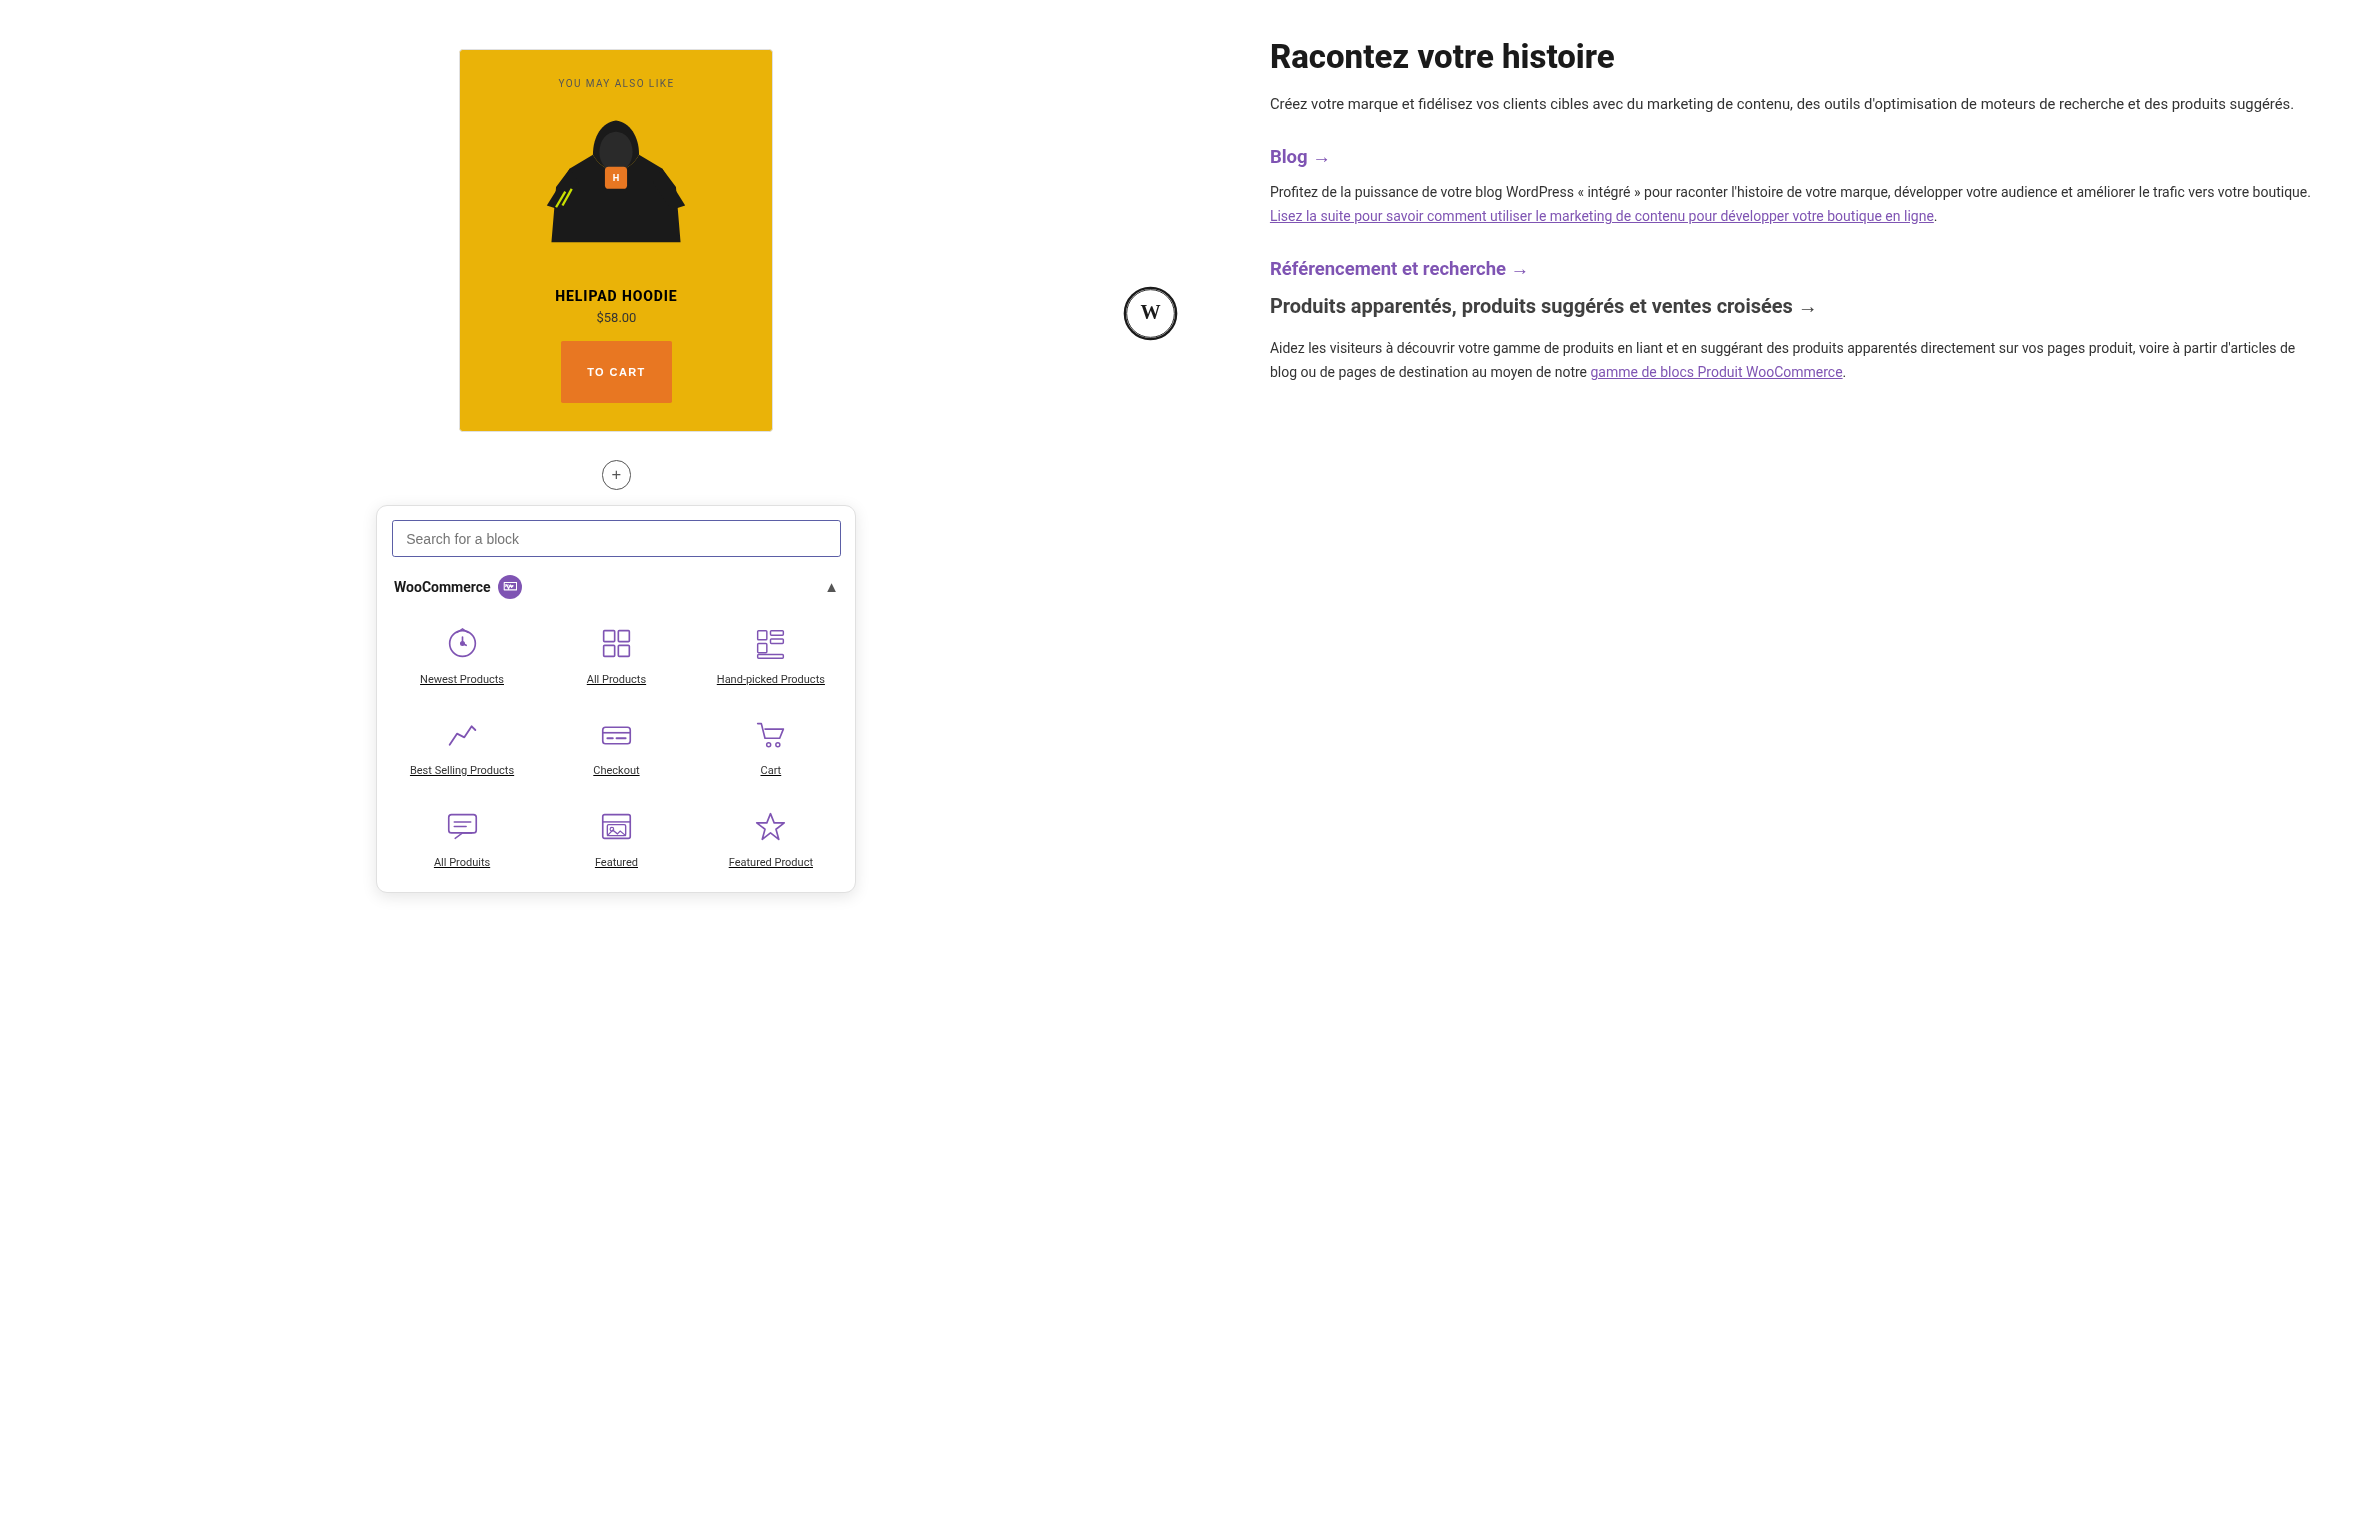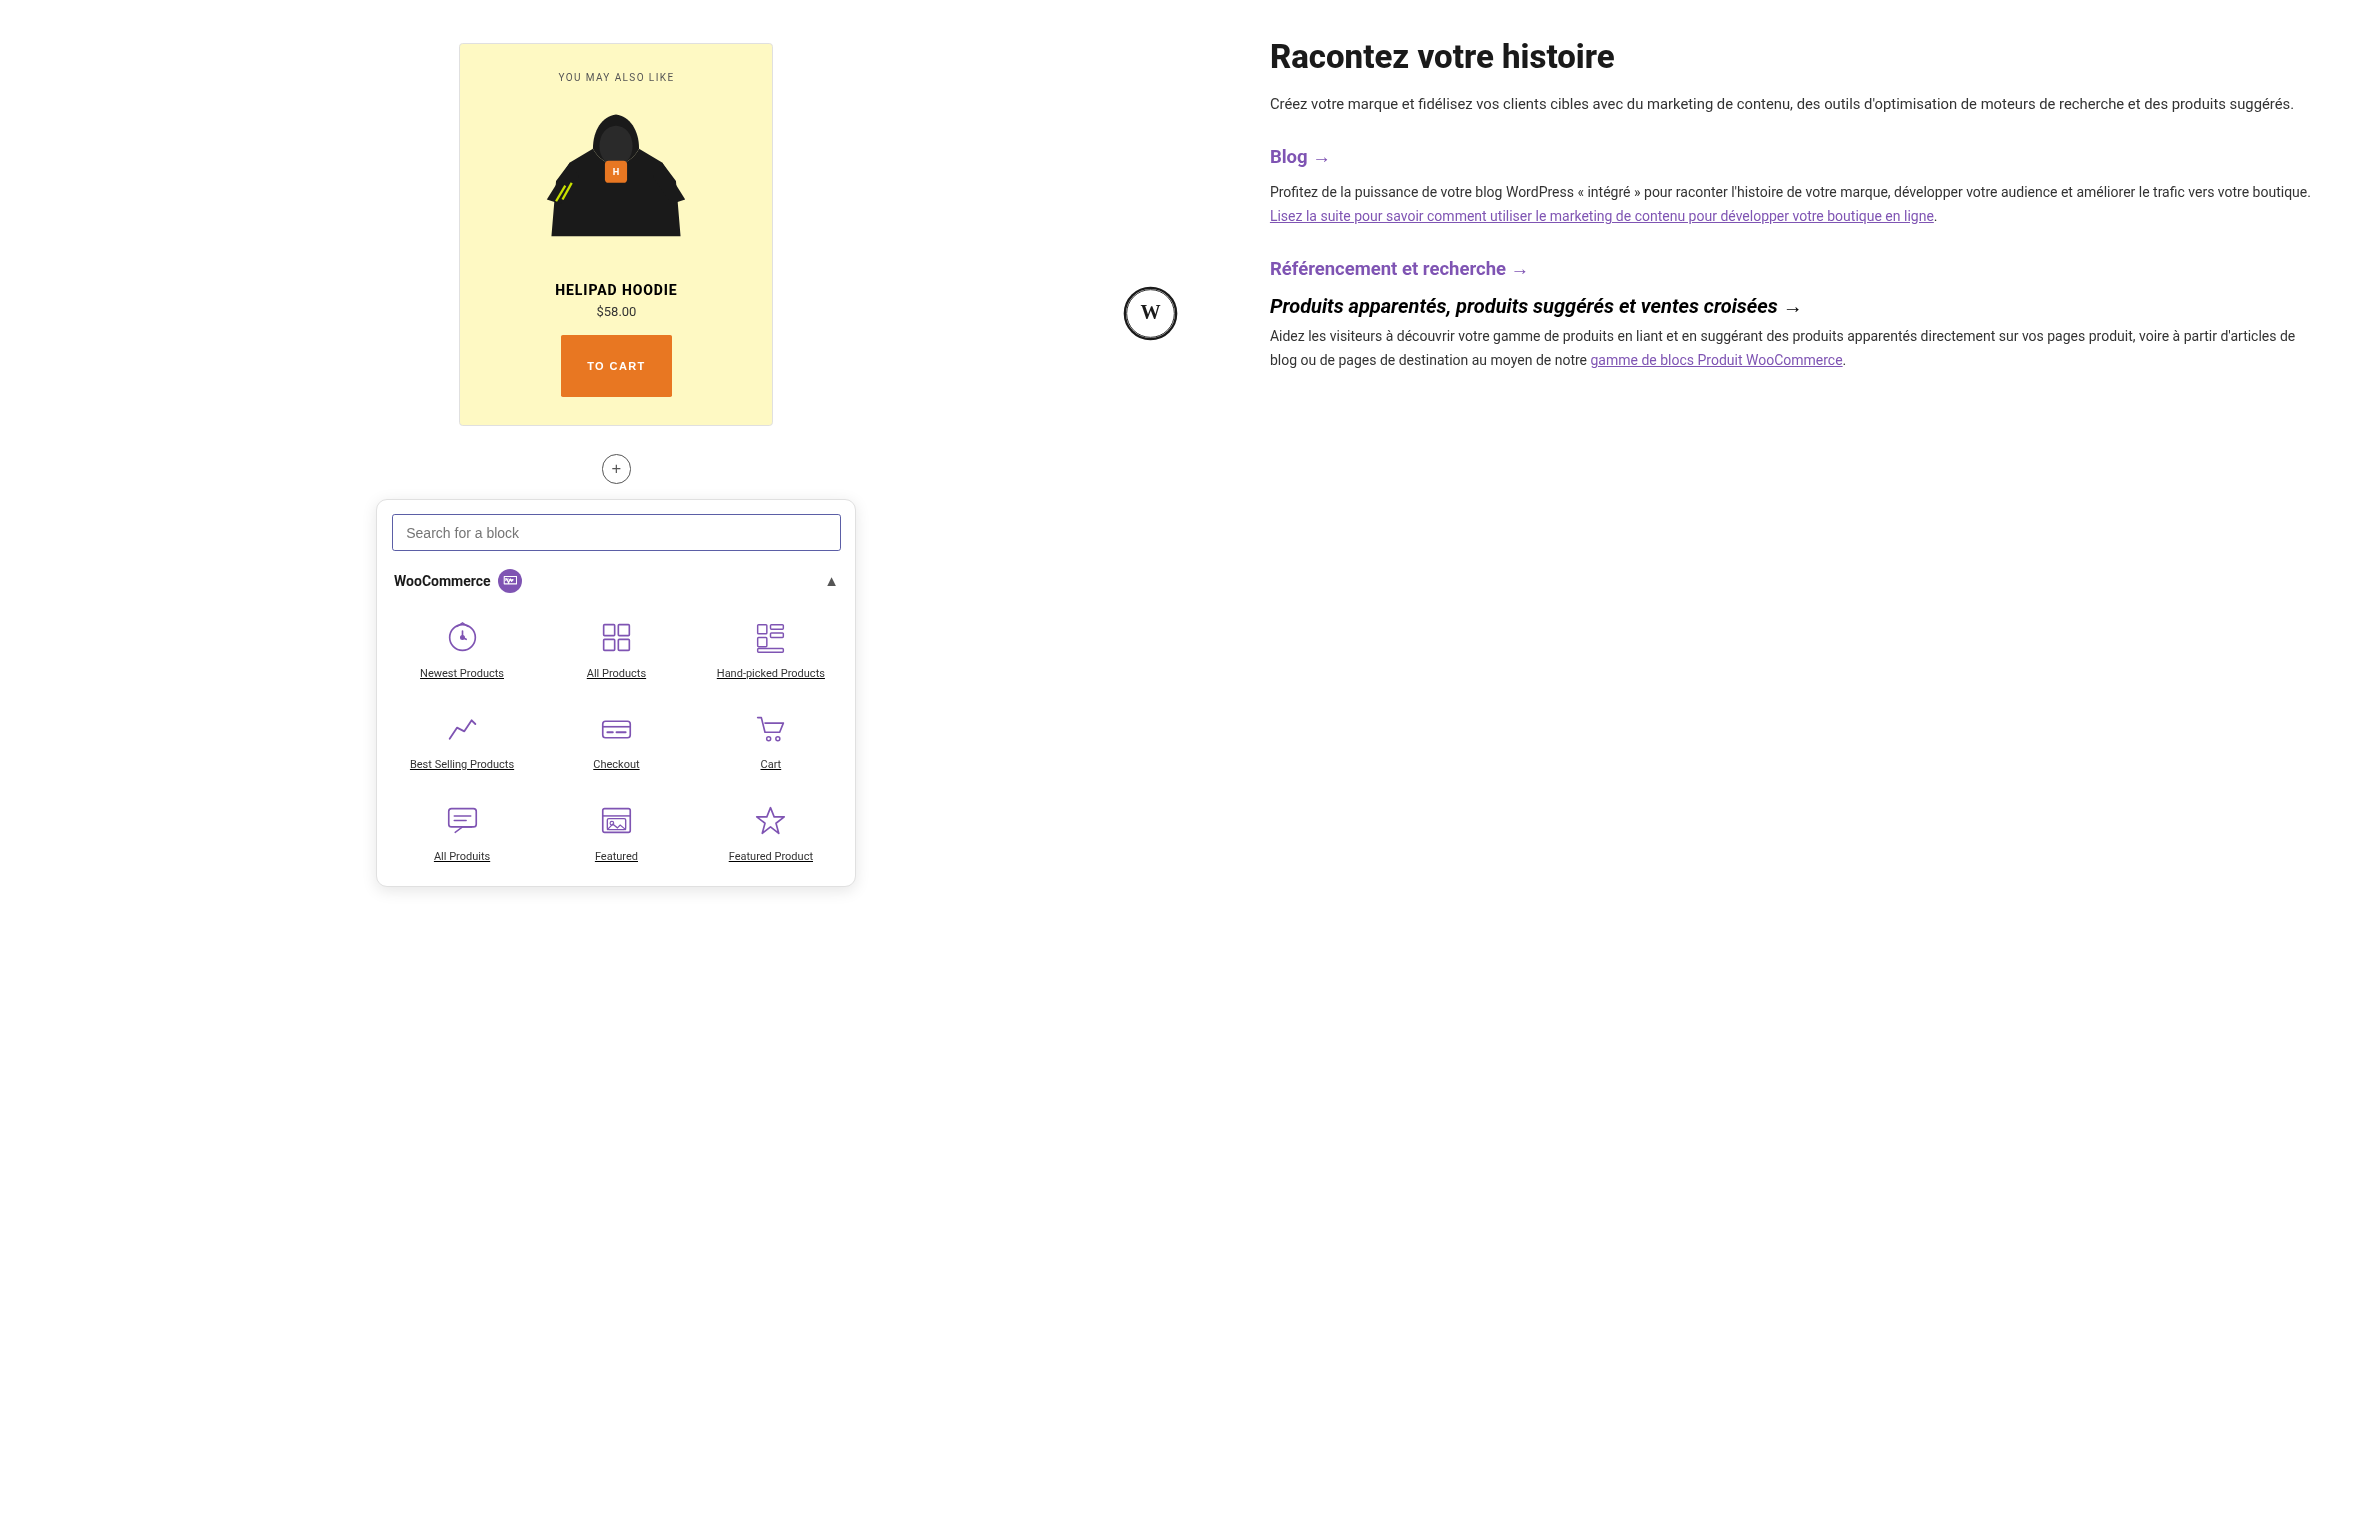--- a/index.html
+++ b/index.html
@@ -20,23 +20,23 @@
       padding: 37px 55px 37px 37px;
       background: #fff;
     }
 
     
     .product-card {
       border: 0.9px solid #e0e0e0;
       border-radius: 3.7px;
       padding: 28px 37px;
       width: 314px;
-      margin: 6px auto 28px auto;
+      margin: 12px auto 28px auto;
       text-align: center;
-      background: #fef9c3;
+      background: #eab308;
     }
     .product-card .you-may {
       font-size: 10px;
       letter-spacing: 1.4px;
       text-transform: uppercase;
       color: #555;
       margin-bottom: 14.8px;
     }
     .product-card .hoodie-img {
       width: 148px;
@@ -210,29 +210,28 @@
       font-size: 14px;
       color: #333;
       line-height: 1.7;
       margin-bottom: 29.5px;
     }
     .section-body a {
       color: #7f54b3;
       text-decoration: underline;
     }
     .section-link-large {
-      color: #000000;
+      color: #404040;
       font-size: 20px;
       font-weight: 700;
       line-height: 1.3;
-      margin-bottom: 6px;
+      margin-bottom: 18px;
       cursor: pointer;
       display: block;
       text-decoration: none;
-      font-style: italic;
     }
   </style>
 </head>
 <body>
 
 <div class="left-panel">
 
   <div class="product-card">
     <div class="you-may">YOU MAY ALSO LIKE</div>
     

